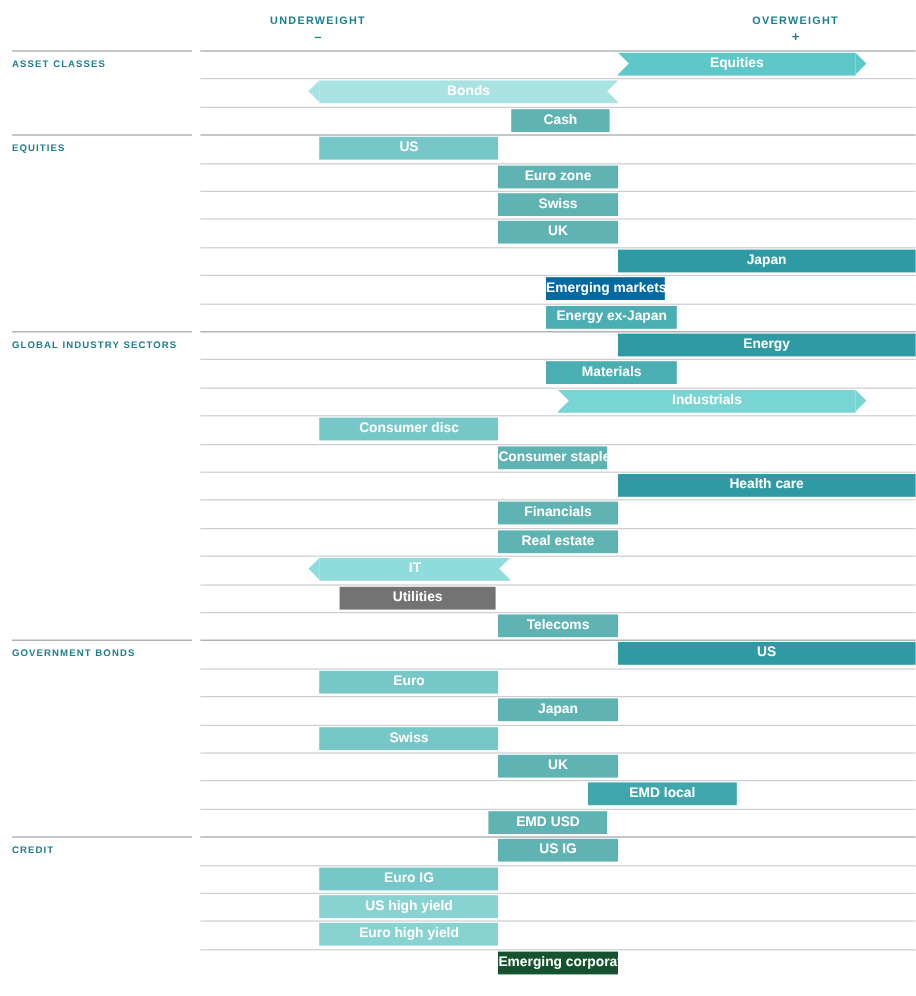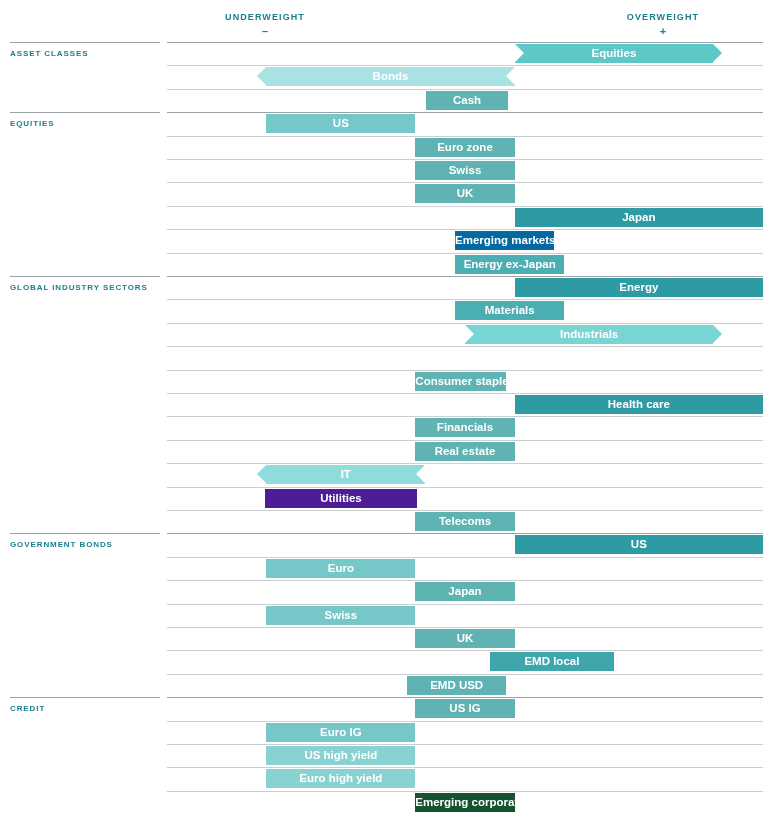--- a/index.html
+++ b/index.html
@@ -224,20 +224,23 @@
       <div class="row" style="top: 322.8px;">
         <div class="gridline"></div>
         <div class="bar" style="left: 298px; width: 248.333px; background: rgb(121, 212, 212); --c: #79d4d4;">
           <div style="position: absolute; right: -9px; top: 0px; width: 0px; height: 0px; border-top: 9.5px solid transparent; border-bottom: 9.5px solid transparent; border-left: 9px solid rgb(121, 212, 212);"></div>
           <div class="notch-left"></div>
           <span class="bar-label">Industrials</span>
         </div>
       </div>
       <div class="row" style="top: 346.2px;">
         <div class="gridline"></div>
+        <div class="bar" style="left: 99.3333px; width: 149px; background: rgb(118, 200, 200);">
+          <span class="bar-label">Consumer disc</span>
+        </div>
       </div>
       <div class="row" style="top: 369.6px;">
         <div class="gridline"></div>
         <div class="bar" style="left: 248.333px; width: 91px; background: rgb(95, 179, 179);">
           <span class="bar-label">Consumer staples</span>
         </div>
       </div>
       <div class="row" style="top: 393px;">
         <div class="gridline"></div>
         <div class="bar" style="left: 347.667px; width: 248.333px; background: rgb(46, 155, 164);">
@@ -259,21 +262,21 @@
       <div class="row" style="top: 463.2px;">
         <div class="gridline"></div>
         <div class="bar" style="left: 99.3333px; width: 158.933px; background: rgb(143, 220, 220);">
           <div style="position: absolute; left: -9px; top: 0px; width: 0px; height: 0px; border-top: 9.5px solid transparent; border-bottom: 9.5px solid transparent; border-right: 9px solid rgb(143, 220, 220);"></div>
           <div class="notch-right"></div>
           <span class="bar-label">IT</span>
         </div>
       </div>
       <div class="row" style="top: 486.6px;">
         <div class="gridline"></div>
-        <div class="bar" style="left: 98px; width: 152px; background: #4c1d95;">
+        <div class="bar" style="left: 116px; width: 130px; background: #737373;">
           <span class="bar-label">Utilities</span>
         </div>
       </div>
       <div class="row" style="top: 510px;">
         <div class="gridline"></div>
         <div class="bar" style="left: 248.333px; width: 99.3333px; background: rgb(95, 179, 179);">
           <span class="bar-label">Telecoms</span>
         </div>
       </div>
       <div class="row" style="top: 533.4px;">

